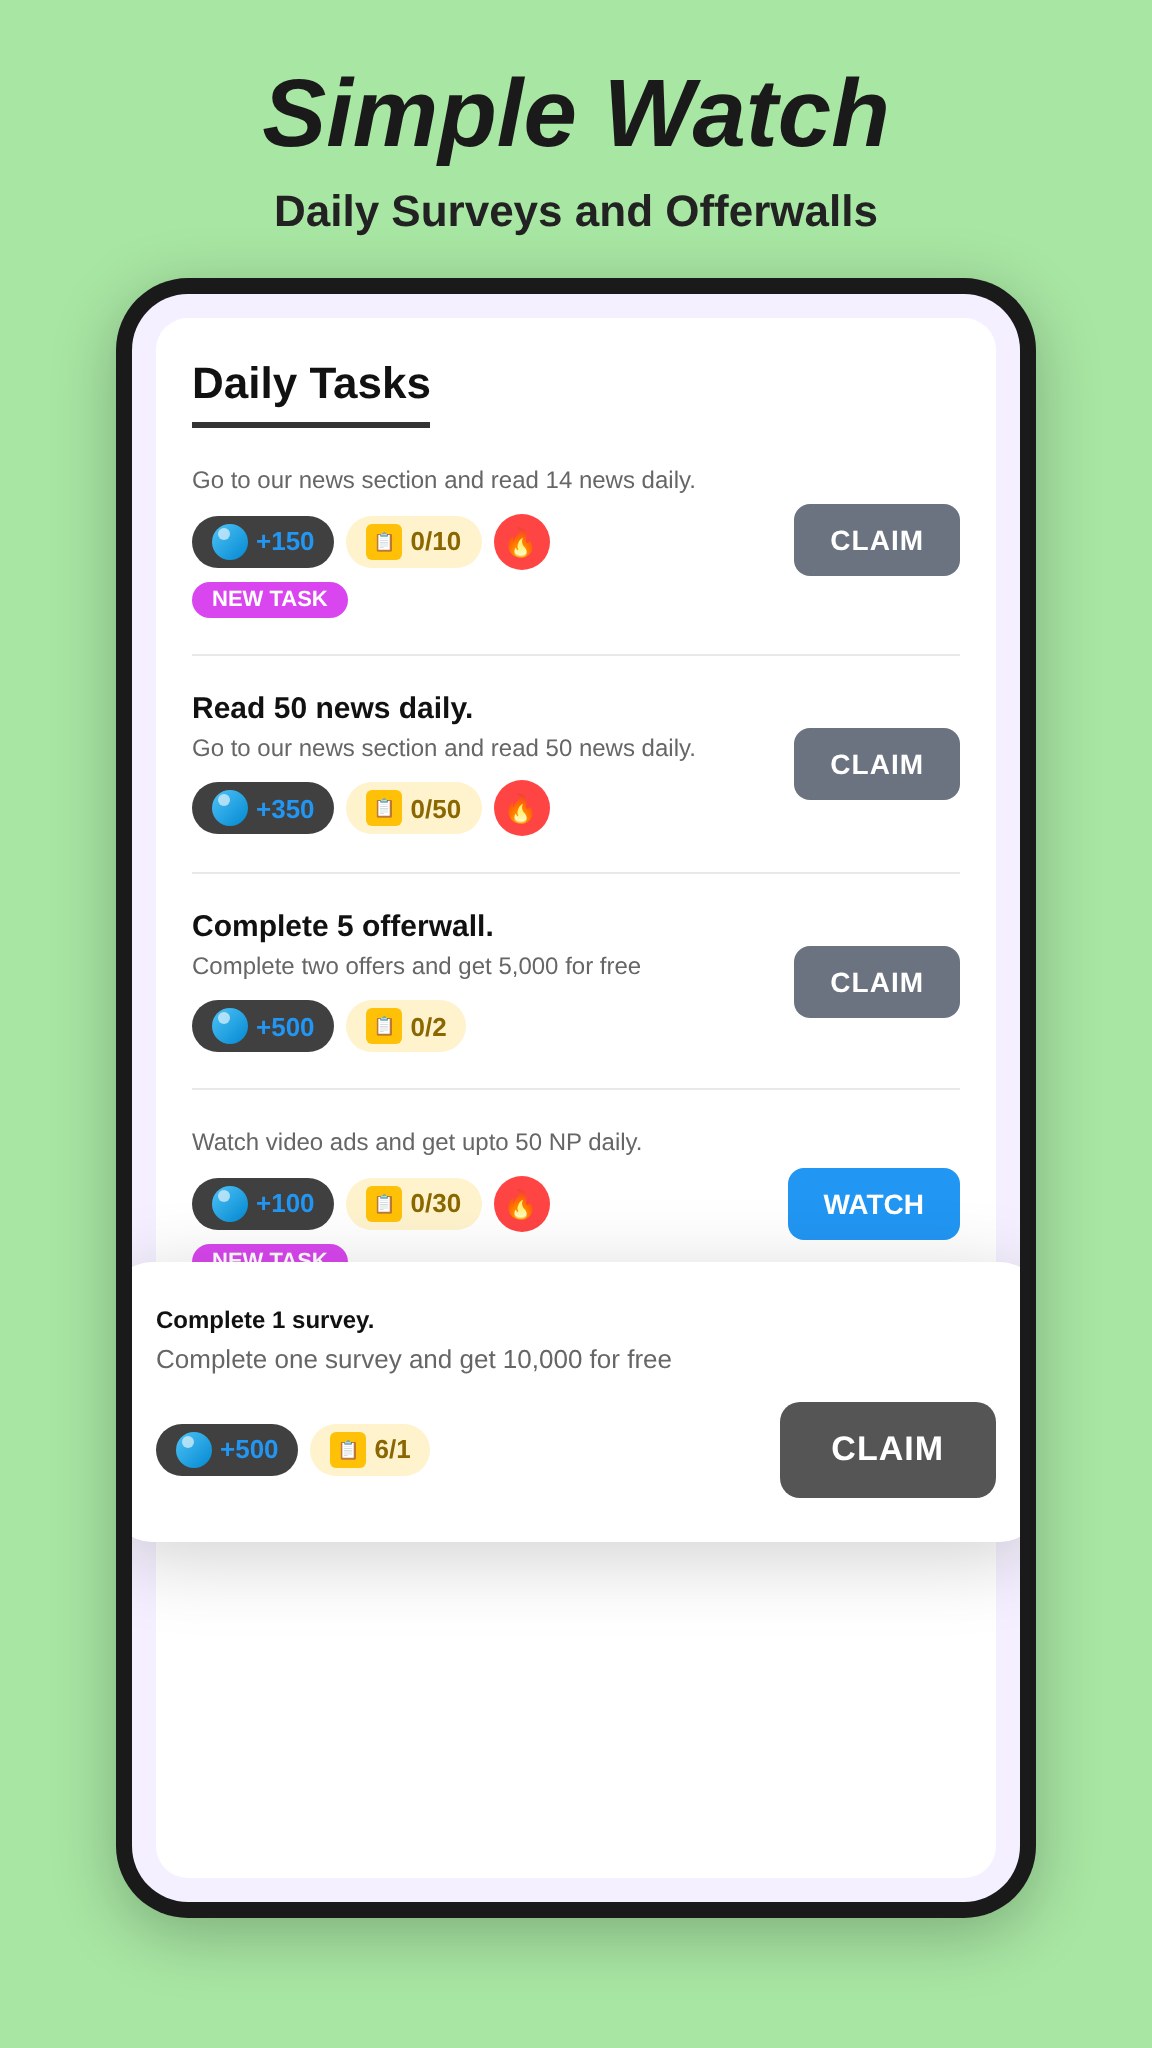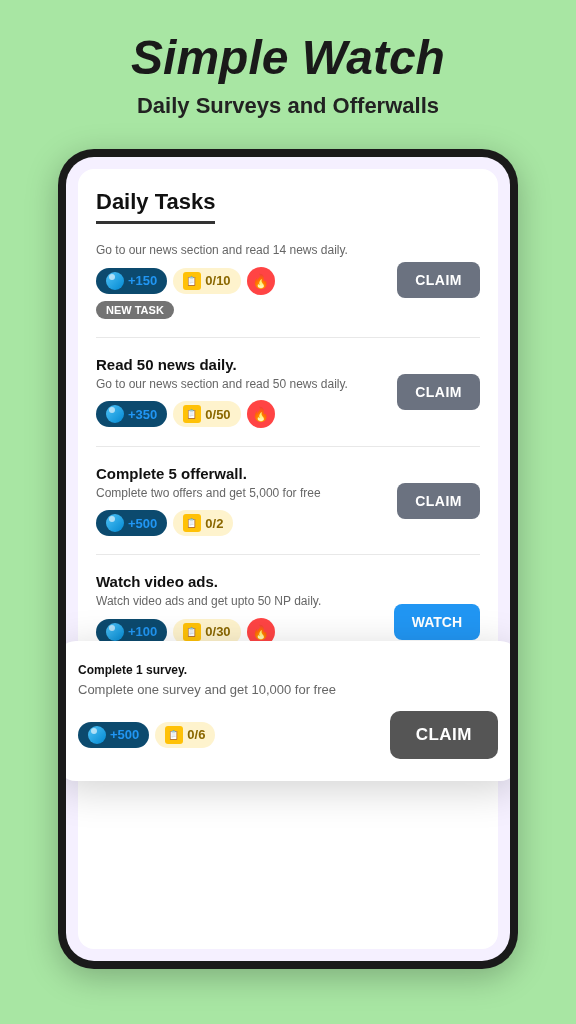--- a/index.html
+++ b/index.html
@@ -31,21 +31,20 @@
       font-size: 22px;
       font-weight: 600;
       color: #222;
       margin-top: 8px;
     }
 
     .phone-container {
       width: 460px;
       flex: 1;
       position: relative;
-      margin-top: 10px;
     }
 
     .phone-frame {
       width: 460px;
       height: 820px;
       background: #1a1a1a;
       border-radius: 36px;
       padding: 8px;
       position: relative;
       box-shadow: 0 8px 32px rgba(0,0,0,0.25);
@@ -109,21 +108,21 @@
     }
 
     .task-badges {
       display: flex;
       align-items: center;
       gap: 6px;
       flex-wrap: wrap;
     }
 
     .badge-coins {
-      background: #0c4a6e;
+      background: #404040;
       border-radius: 20px;
       padding: 4px 10px;
       font-size: 13px;
       font-weight: 700;
       color: #2196F3;
       display: flex;
       align-items: center;
       gap: 4px;
     }
 
@@ -144,21 +143,21 @@
       height: 28px;
       background: #ff4444;
       border-radius: 50%;
       display: flex;
       align-items: center;
       justify-content: center;
       font-size: 14px;
     }
 
     .badge-new-task {
-      background: #737373;
+      background: #d946ef;
       color: white;
       border-radius: 12px;
       padding: 3px 10px;
       font-size: 11px;
       font-weight: 700;
       margin-top: 6px;
       display: inline-block;
     }
 
     .claim-btn {
@@ -351,21 +350,20 @@
               </div>
             </div>
             <button class="claim-btn">CLAIM</button>
           </div>
         </div>
 
         
         <div class="task-item">
           <div class="task-row">
             <div class="task-info">
-              <div class="task-title">Watch video ads.</div>
               <div class="task-desc">Watch video ads and get upto 50 NP daily.</div>
               <div class="task-badges">
                 <div class="badge-coins">
                   <div class="coin-icon"></div>
                   <span>+100</span>
                 </div>
                 <div class="badge-progress">
                   <div class="doc-icon">📋</div>
                   <span>0/30</span>
                 </div>
@@ -383,21 +381,21 @@
         <div class="task-title" style="font-size:12px;font-weight:800;margin-bottom:4px;">Complete 1 survey.</div>
         <div class="task-desc" style="font-size:13px;color:#666;margin-bottom:12px;">Complete one survey and get 10,000 for free</div>
         <div class="floating-card-inner">
           <div class="task-badges">
             <div class="badge-coins">
               <div class="coin-icon"></div>
               <span>+500</span>
             </div>
             <div class="badge-progress">
               <div class="doc-icon">📋</div>
-              <span>0/6</span>
+              <span>6/1</span>
             </div>
           </div>
           <button class="floating-claim-btn">CLAIM</button>
         </div>
       </div>
 
     </div>
   </div>
 </div>
 

